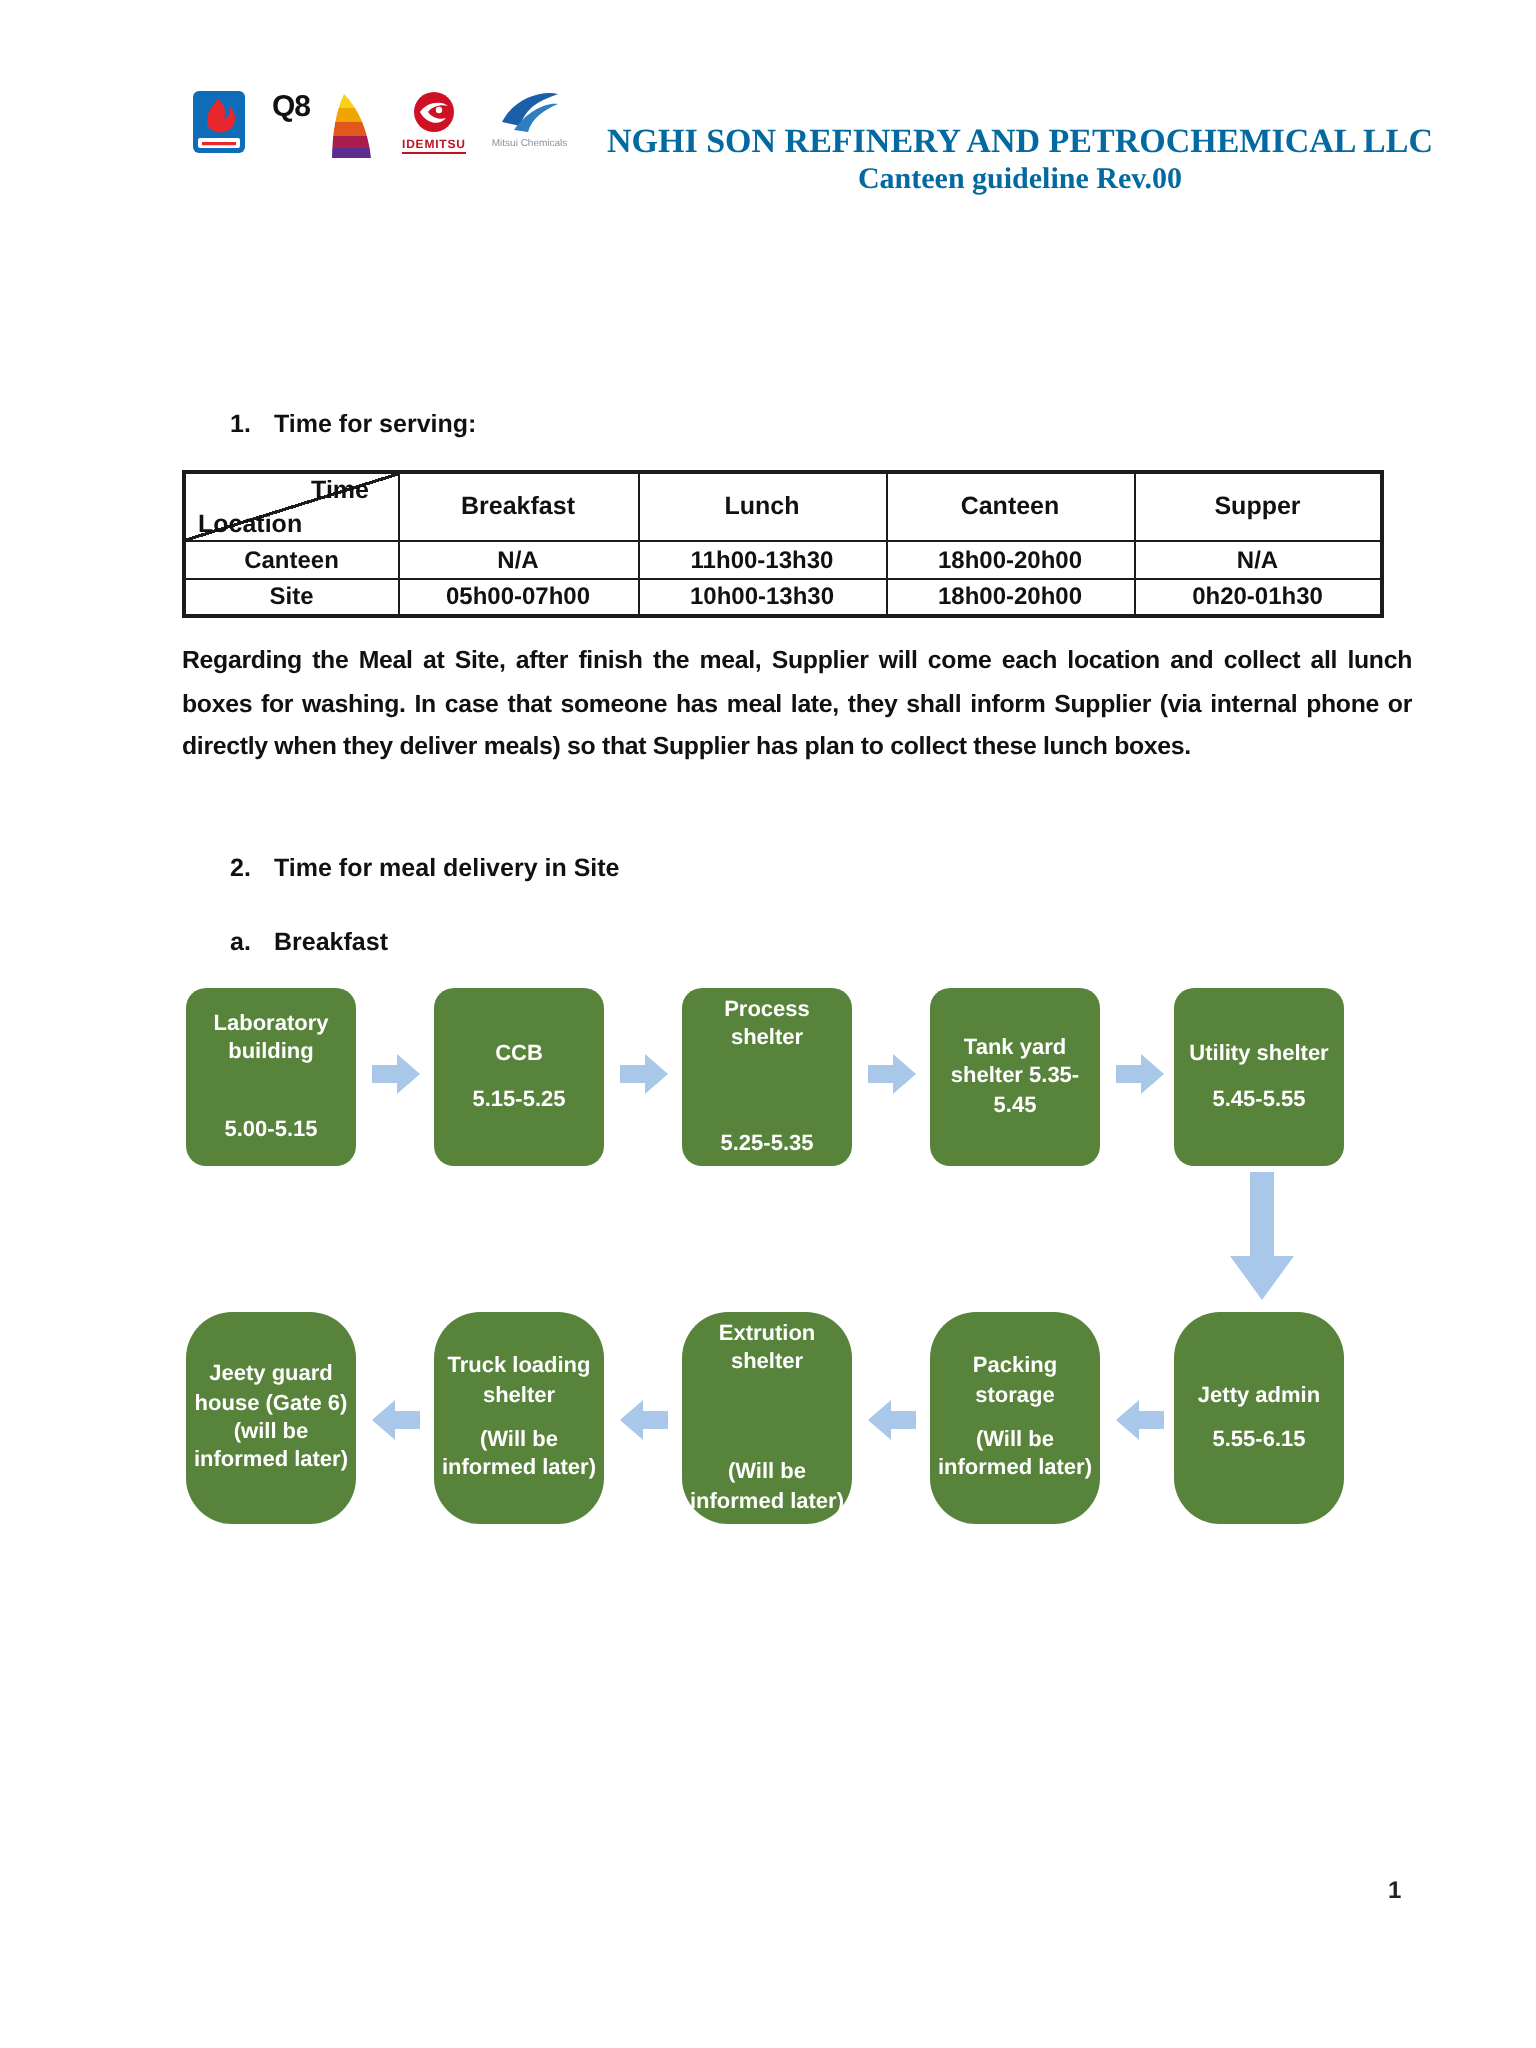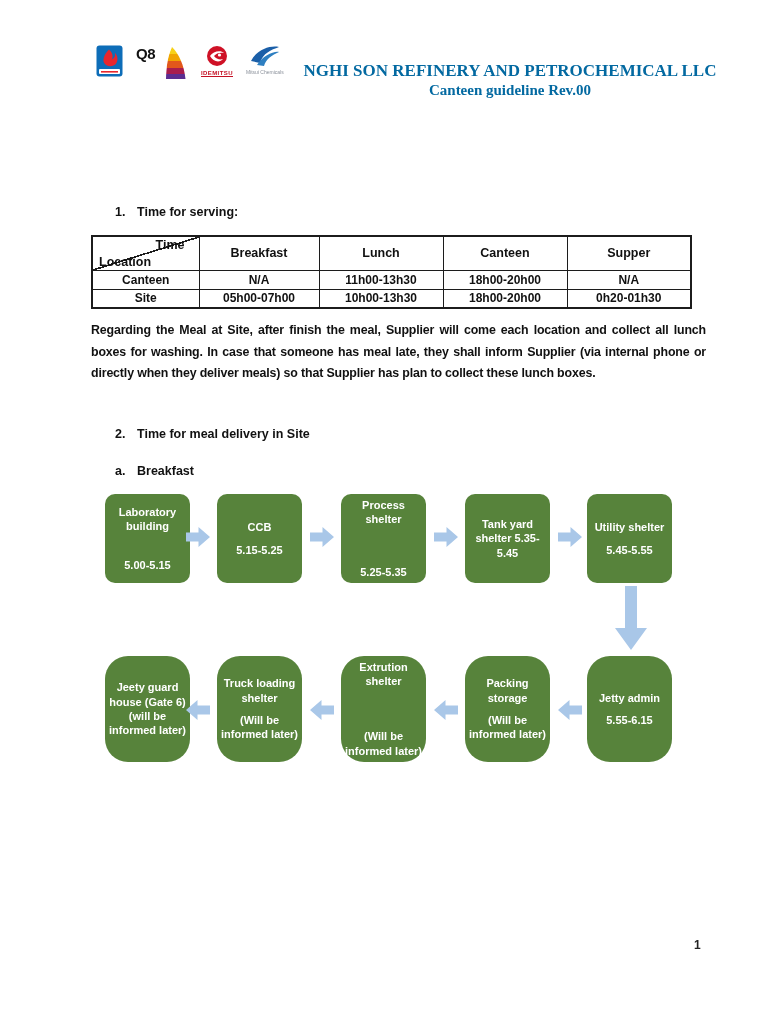--- a/index.html
+++ b/index.html
@@ -51,21 +51,21 @@
   
   .para { position: absolute; left: 0; top: 320px; width: 615px; font-size: 12.4px; font-weight: 600;
     letter-spacing: -0.15px; line-height: 21.5px; text-align: justify; color: #111; }
 
   
   .flow-box { position: absolute; width: 85px; background: #57833B; border-radius: 10px; color: #ffffff;
     display: flex; flex-direction: column; align-items: center; justify-content: center; gap: 8px;
     text-align: center; font-size: 11px; font-weight: bold; line-height: 1.3; padding: 4px 3px; }
   .row1 .flow-box { top: 494px; height: 89px; }
   .row2 .flow-box { top: 656px; height: 106px; border-radius: 23px; }
-  .bx0 { left: 14px; gap: 24px; } .bx1 { left: 126px; } .bx2 { left: 250px; justify-content: space-between; } .bx3 { left: 374px; } .bx4 { left: 496px; }
+  .bx0 { left: 2px; gap: 24px; } .bx1 { left: 126px; } .bx2 { left: 250px; justify-content: space-between; } .bx3 { left: 374px; } .bx4 { left: 496px; }
   .flow-time:empty { display: none; }
   .flow-arrow { position: absolute; width: 26px; height: 26px; }
   .row1 .flow-arrow { top: 524px; }
   .row2 .flow-arrow { top: 697px; }
   .ar0 { left: 94px; } .ar1 { left: 218px; } .ar2 { left: 342px; } .ar3 { left: 466px; }
   .down-arrow { position: absolute; left: 522px; top: 586px; width: 36px; height: 66px; }
   .flow-arrow svg, .down-arrow svg { display: block; }
 
   .page-number { position: absolute; left: 694px; top: 938px; font-size: 12px; font-weight: 600; color: #222; }
 </style>

